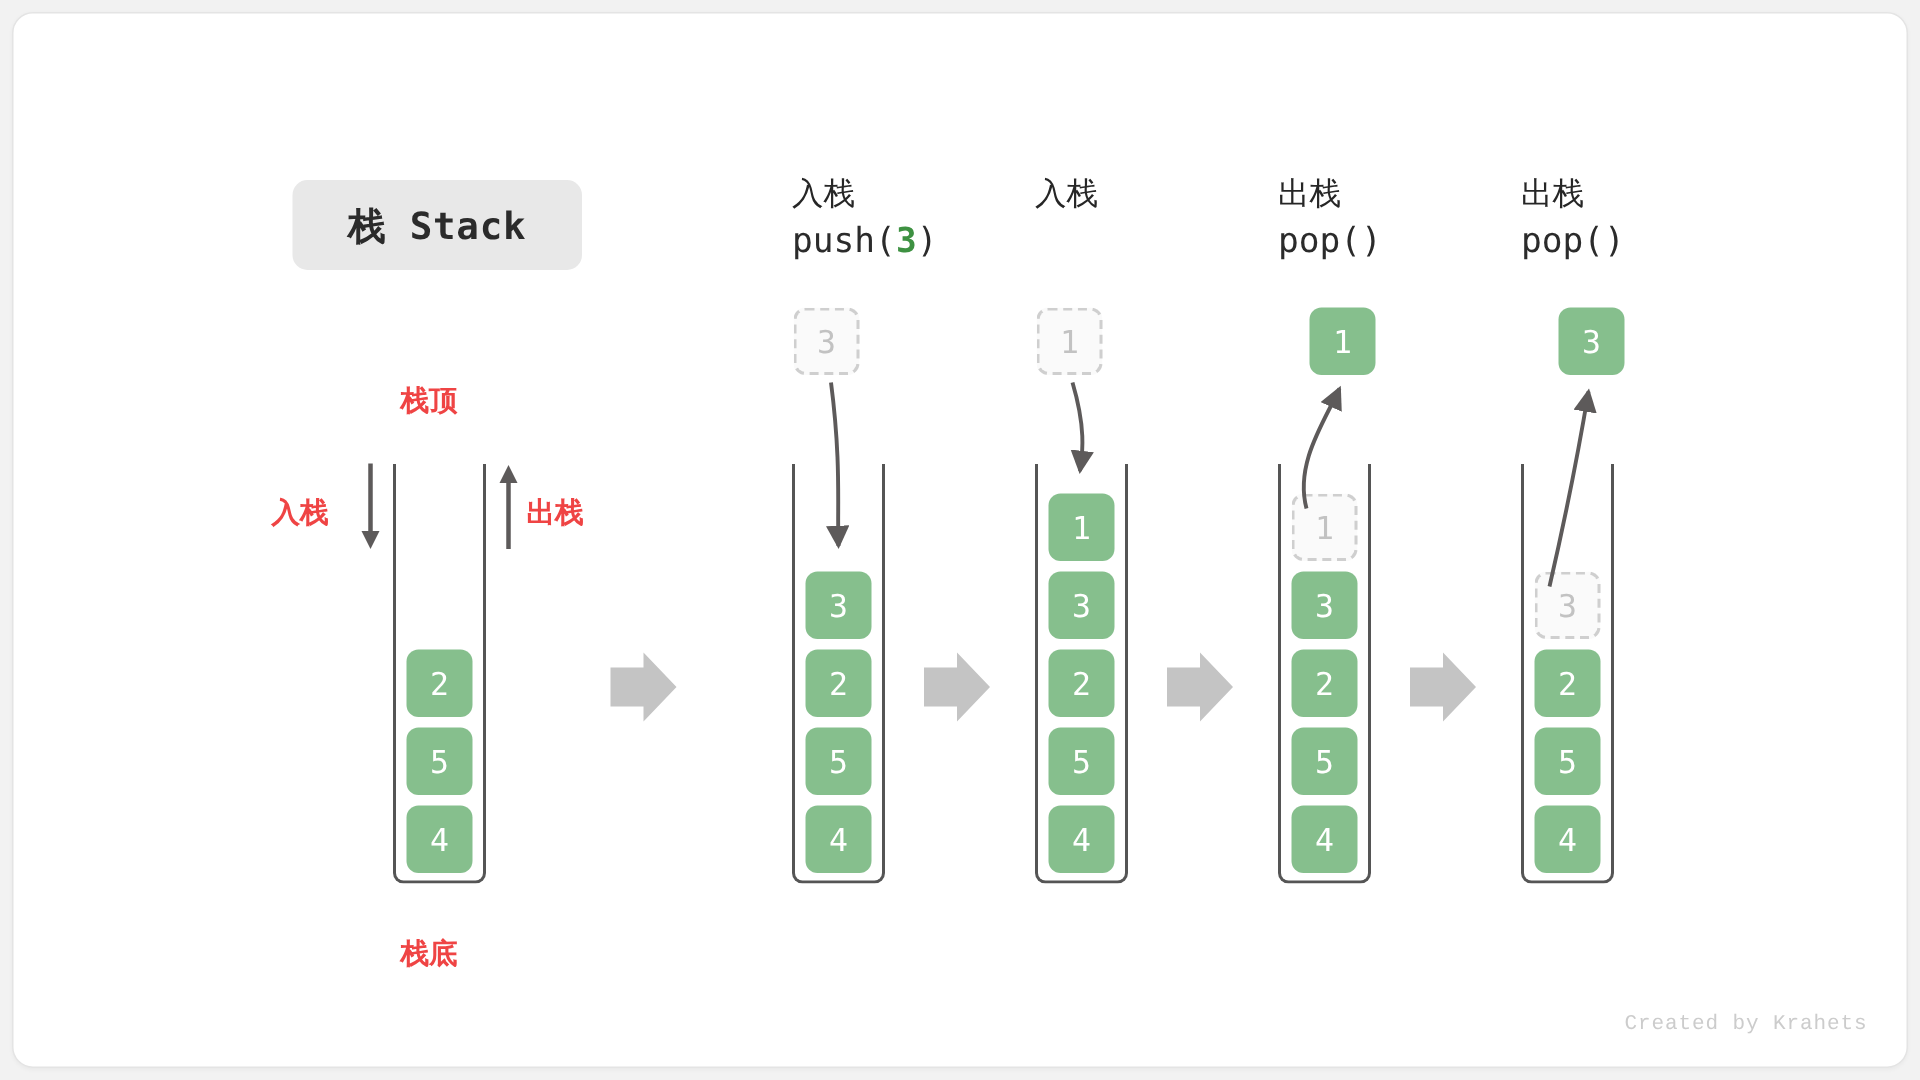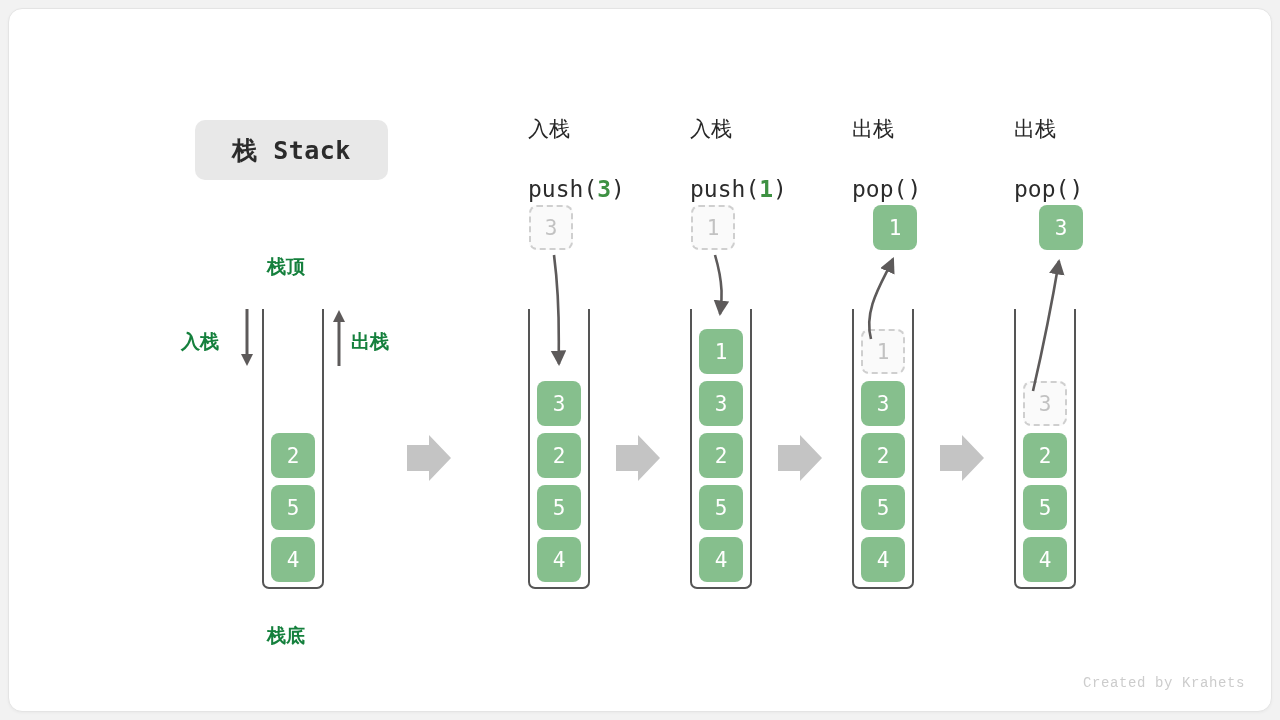--- a/index.html
+++ b/index.html
@@ -36,21 +36,21 @@
     color: #2b2b2b;
     font-size: 25px;
     letter-spacing: 0.5px;
     font-family: "DejaVu Sans Mono", "Liberation Mono", monospace;
     font-weight: 700;
   }
   .title-badge .zh { font-family: "DejaVu Sans", sans-serif; font-weight: 700; }
 
   
   .lbl-bold {
-    color: #15803d;
+    color: #ef4444;
     font-size: 19px;
     font-weight: 700;
     font-family: "DejaVu Sans", sans-serif;
     white-space: nowrap;
   }
   .col-head {
     width: 160px;
     text-align: left;
     white-space: nowrap;
     color: #262626;
@@ -61,21 +61,20 @@
     font-family: "DejaVu Sans", sans-serif;
     line-height: 30px;
     font-weight: 400;
   }
   .col-head .code {
     display: block;
     font-size: 23px;
     font-family: "DejaVu Sans Mono", "Liberation Mono", monospace;
     line-height: 34px;
     color: #2b2b2b;
-    margin-top: 28px;
   }
   .col-head .code .num { color: #3e9142; font-weight: 700; }
 
   
   .stack {
     width: 62px;
     box-sizing: border-box;
     border-left: 2px solid #555;
     border-right: 2px solid #555;
     border-bottom: 2px solid #555;
@@ -153,21 +152,20 @@
       <div class="cell">5</div>
       <div class="cell">4</div>
     </div>
 
     <div class="abs col-head" style="left:519px; top:105px;">
       <span class="zh">入栈</span>
       <span class="code"><span>push(</span><span class="num">3</span><span>)</span></span>
     </div>
     <div class="abs col-head" style="left:681px; top:105px;">
       <span class="zh">入栈</span>
-      <span class="code"><span>push(</span><span class="num">1</span><span>)</span></span>
     </div>
     <div class="abs col-head" style="left:843px; top:105px;">
       <span class="zh">出栈</span>
       <span class="code"><span>pop(</span><span class="num"></span><span>)</span></span>
     </div>
     <div class="abs col-head" style="left:1005px; top:105px;">
       <span class="zh">出栈</span>
       <span class="code"><span>pop(</span><span class="num"></span><span>)</span></span>
     </div>
 

